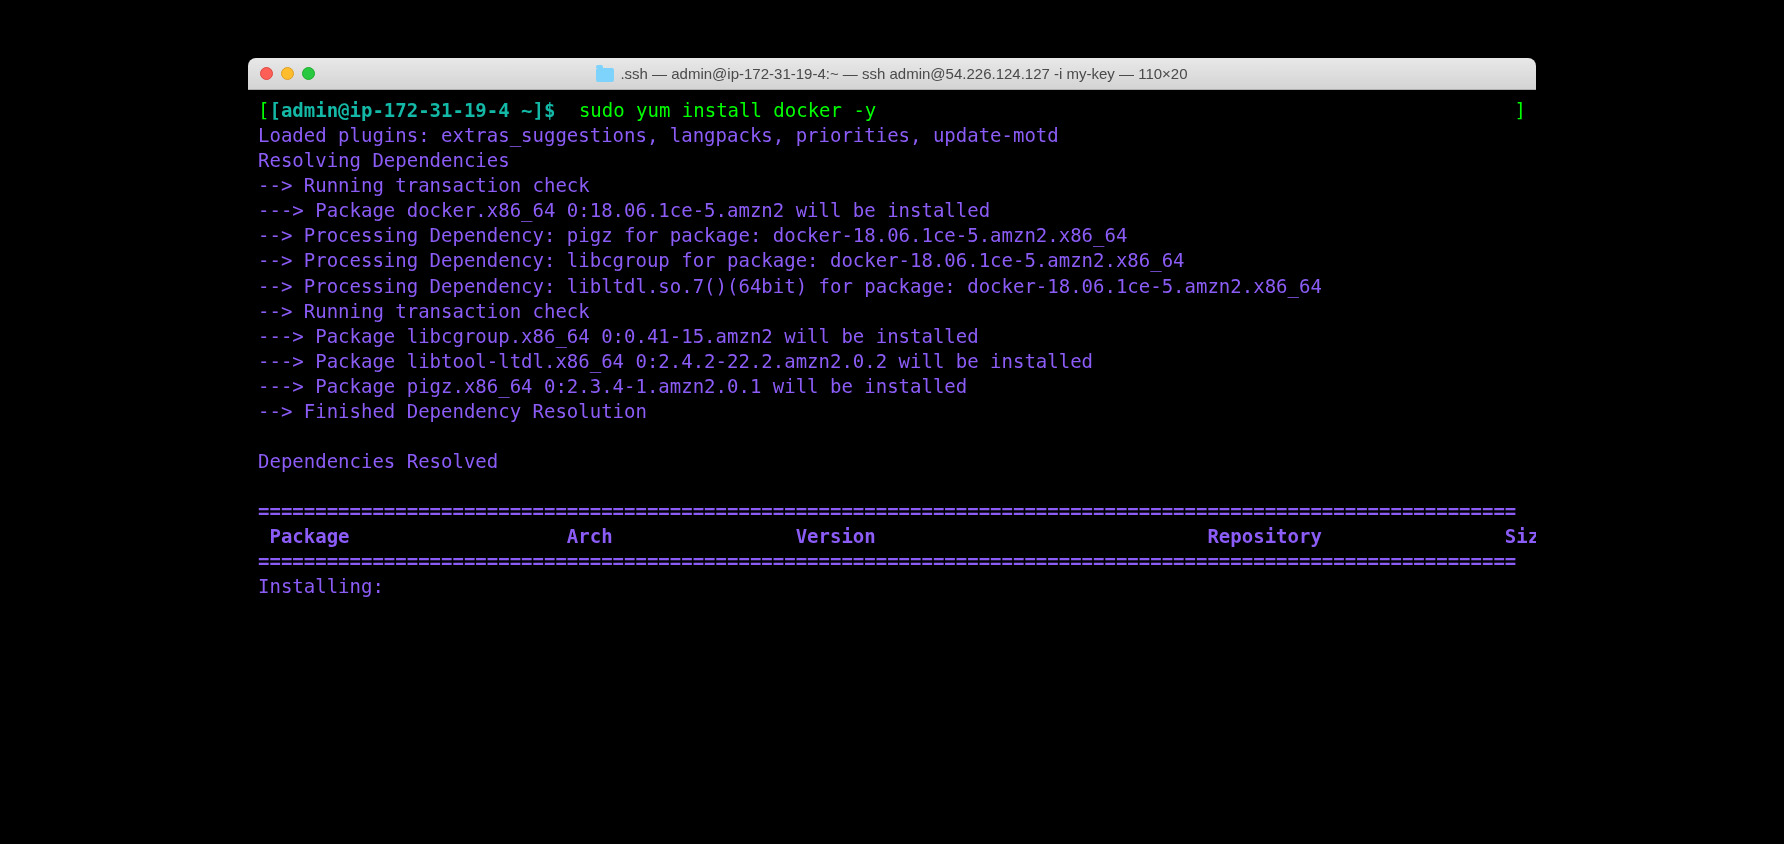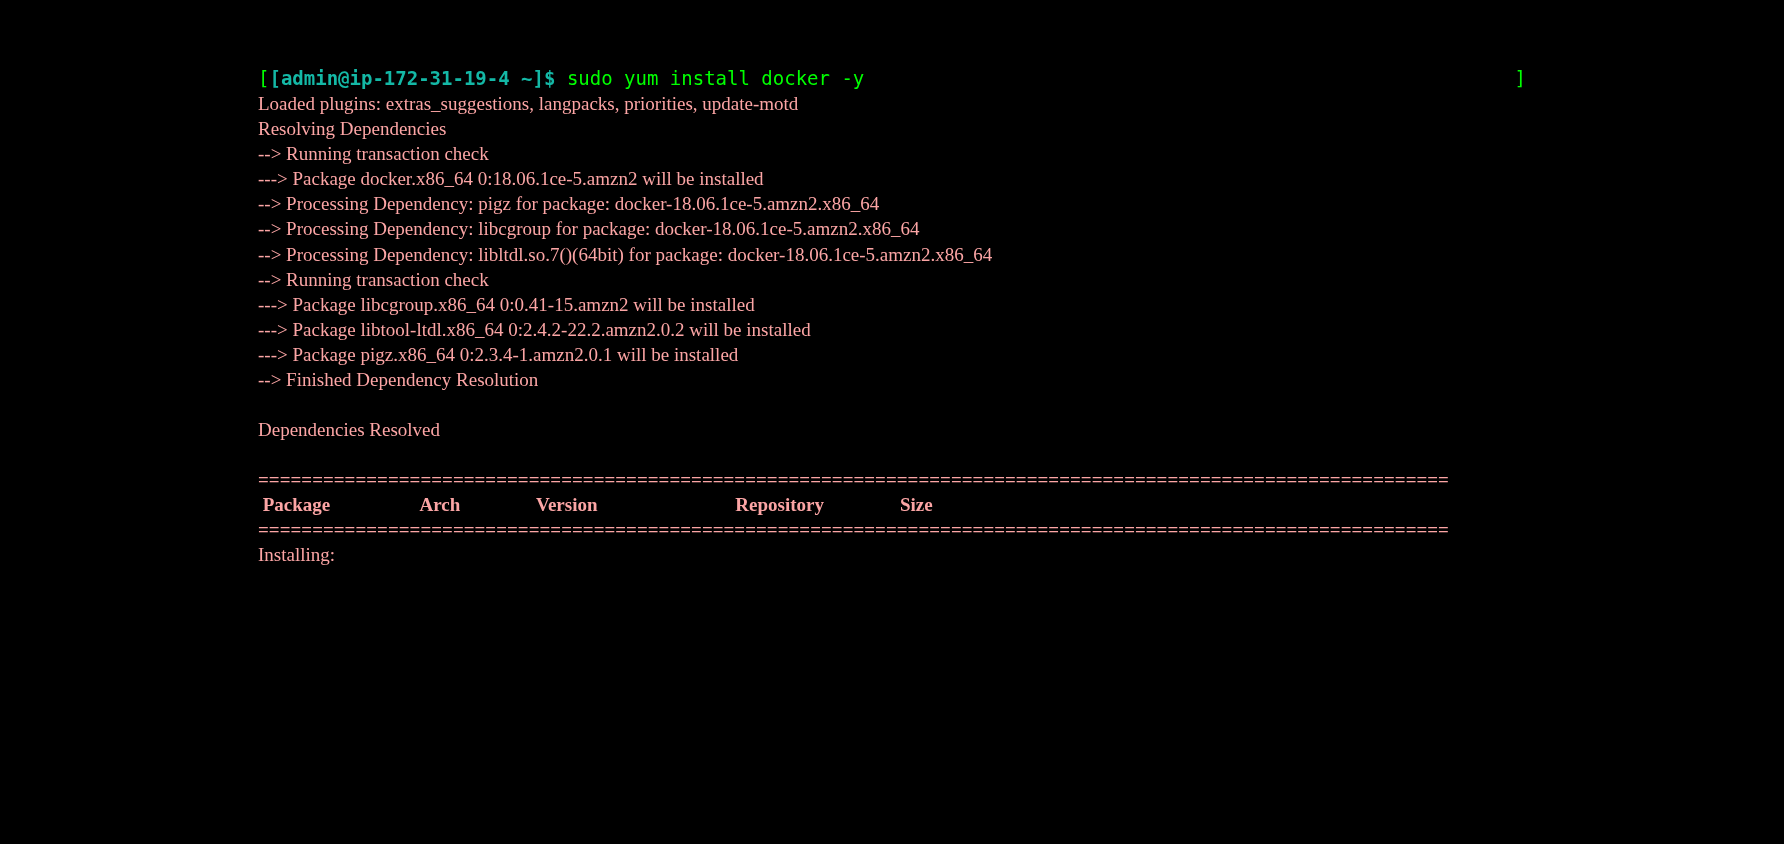--- a/index.html
+++ b/index.html
@@ -91,38 +91,49 @@
     }
     .prompt-bracket {
       color: #00ff00;
     }
     .prompt-text {
       color: #14b8a6;
       font-weight: bold;
     }
     .command-text {
       color: #00ff00;
+      margin-left: 12px;
     }
     .right-bracket {
       margin-left: auto;
       color: #00ff00;
     }
     .output-line {
-      color: #fca5a5;
-      font-family: Liberation Serif, serif;
+      color: #8b5cf6;
     }
     .bold-line {
       font-weight: bold;
     }
     .table-header {
       font-weight: bold;
     }
     .separator-line {
       font-weight: bold;
       letter-spacing: 0;
     }
   </style>
 </head>
 <body>
 
 <div class="terminal-window">
+  <div class="titlebar">
+    <div class="traffic-lights">
+      <div class="traffic-light tl-close"></div>
+      <div class="traffic-light tl-min"></div>
+      <div class="traffic-light tl-max"></div>
+    </div>
+    <div class="title-content">
+      <span class="folder-icon"></span>
+      <span>.ssh — admin@ip-172-31-19-4:~ — ssh admin@54.226.124.127 -i my-key — 110×20</span>
+    </div>
+  </div>
   <div class="terminal-body"><div class="prompt-line"><span class="prompt-bracket">[</span><span class="prompt-text bold-line">[admin@ip-172-31-19-4 ~]$ </span><span class="command-text">sudo yum install docker -y</span><span class="right-bracket">]</span></div><div class="output-line">Loaded plugins: extras_suggestions, langpacks, priorities, update-motd</div><div class="output-line">Resolving Dependencies</div><div class="output-line">--&gt; Running transaction check</div><div class="output-line">---&gt; Package docker.x86_64 0:18.06.1ce-5.amzn2 will be installed</div><div class="output-line">--&gt; Processing Dependency: pigz for package: docker-18.06.1ce-5.amzn2.x86_64</div><div class="output-line">--&gt; Processing Dependency: libcgroup for package: docker-18.06.1ce-5.amzn2.x86_64</div><div class="output-line">--&gt; Processing Dependency: libltdl.so.7()(64bit) for package: docker-18.06.1ce-5.amzn2.x86_64</div><div class="output-line">--&gt; Running transaction check</div><div class="output-line">---&gt; Package libcgroup.x86_64 0:0.41-15.amzn2 will be installed</div><div class="output-line">---&gt; Package libtool-ltdl.x86_64 0:2.4.2-22.2.amzn2.0.2 will be installed</div><div class="output-line">---&gt; Package pigz.x86_64 0:2.3.4-1.amzn2.0.1 will be installed</div><div class="output-line">--&gt; Finished Dependency Resolution</div><div class="output-line"> </div><div class="output-line">Dependencies Resolved</div><div class="output-line"> </div><div class="output-line separator-line bold-line">==============================================================================================================</div><div class="output-line table-header bold-line"> Package                   Arch                Version                             Repository                Size</div><div class="output-line separator-line bold-line">==============================================================================================================</div><div class="output-line">Installing:</div></div>
 </div>
 
 </body></html>

